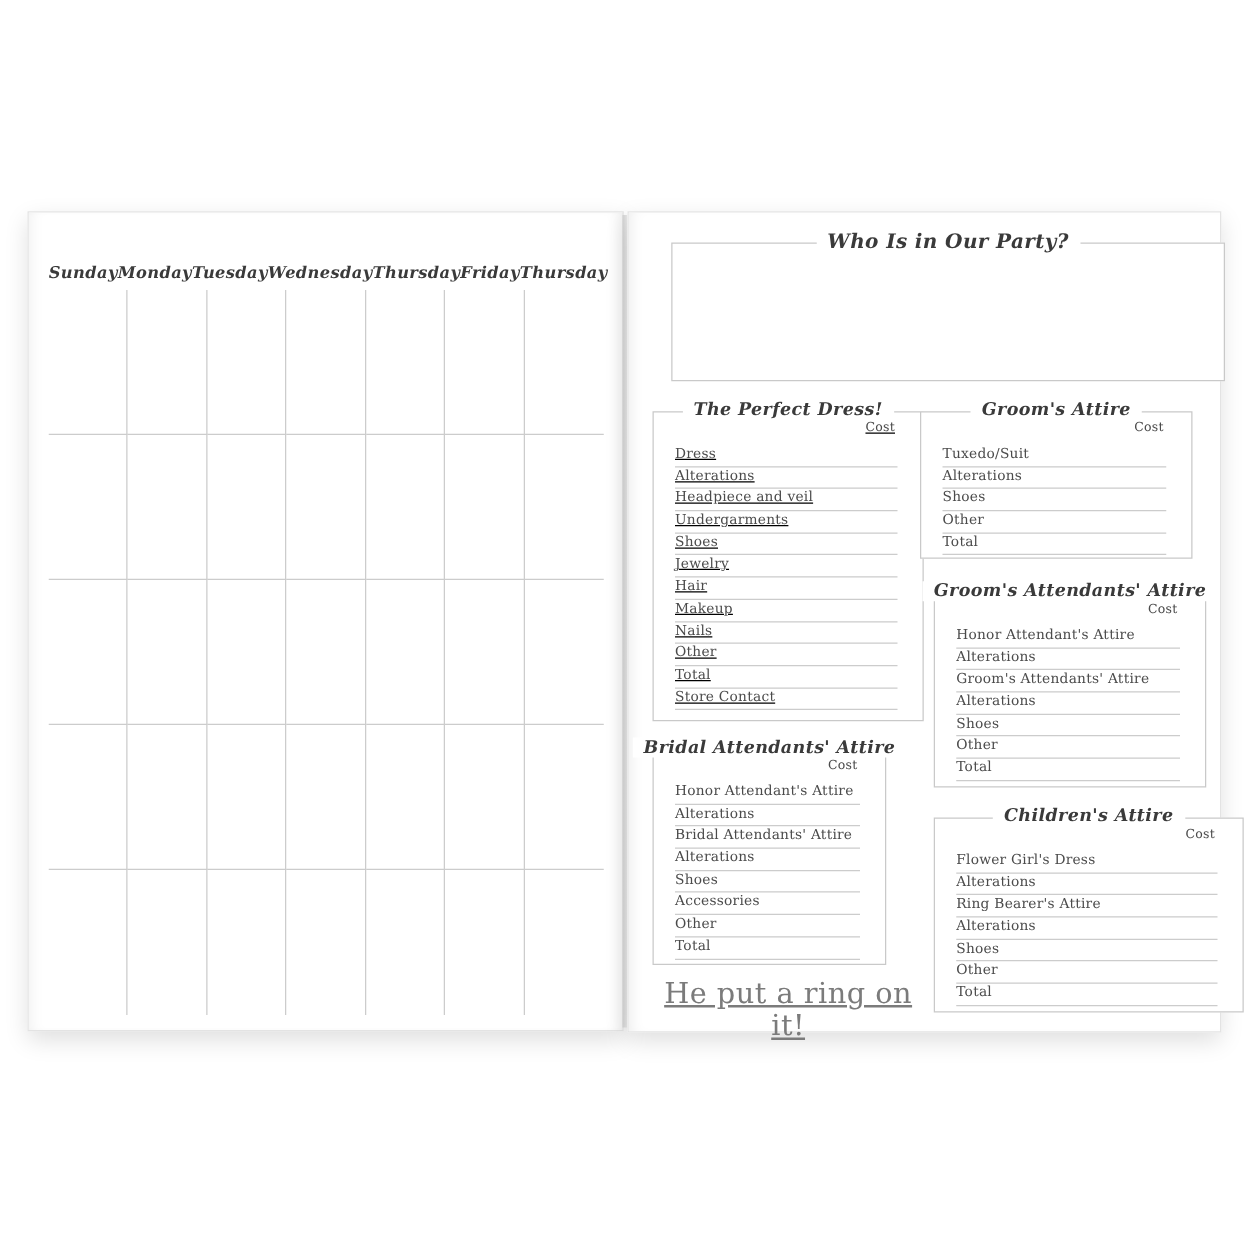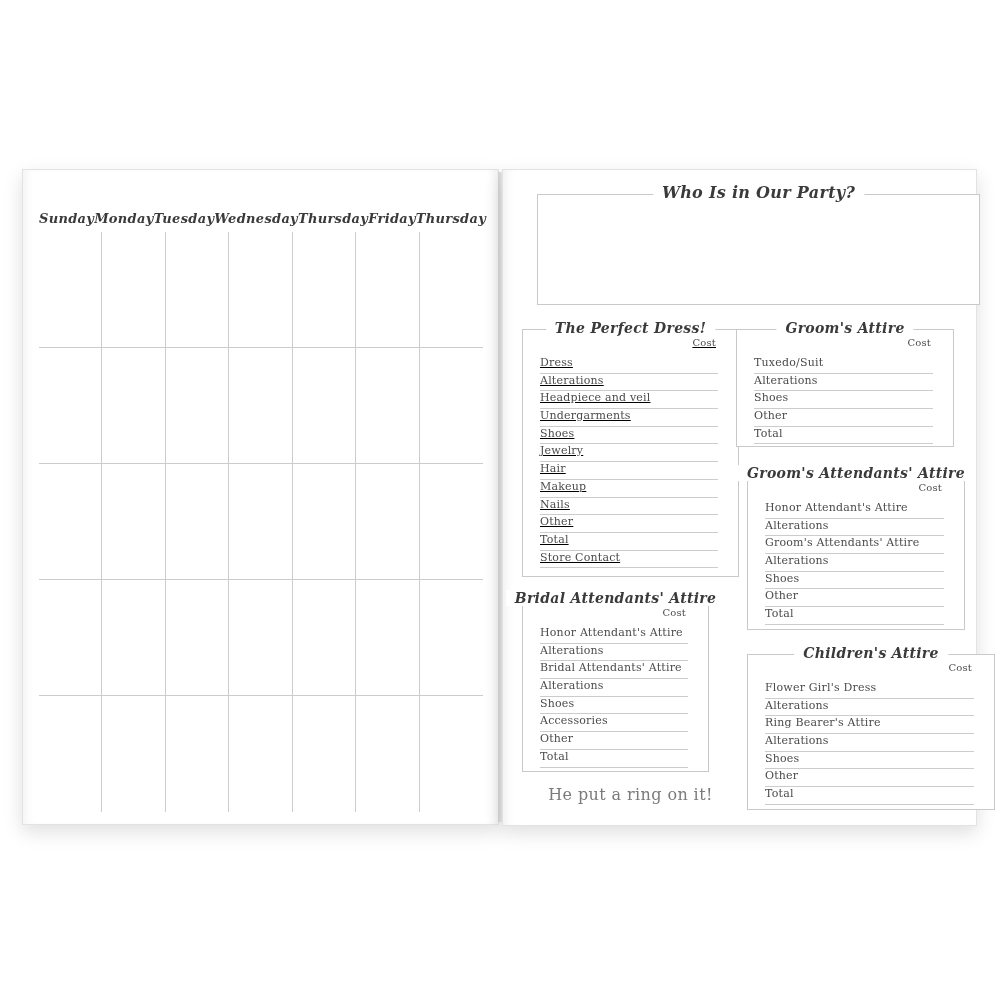--- a/index.html
+++ b/index.html
@@ -52,22 +52,22 @@
 
   .cost-head{text-align:right;font-size:10px;color:var(--item-text);
     padding:7px 22px 0 0;height:26px;letter-spacing:.2px;}
   .item-row{display:flex;align-items:flex-start;height:17.7px;
     margin:0 20px 0 17px;border-bottom:1px solid var(--line);}
   .item-label{font-size:11px;color:var(--item-text);line-height:13px;
     padding-bottom:2px;white-space:nowrap;letter-spacing:.2px;}
   .cost-line{flex:1;height:100%;}
 
   .footer-text{position:absolute;left:19px;top:612px;width:217px;
-    text-align:center;font-size:16px;color:var(--footer-text);
-    letter-spacing:.4px;line-height:26px;}
+    text-align:center;font-size:23px;color:var(--footer-text);
+    letter-spacing:.4px;line-height:26px;text-decoration:underline;}
 </style>
 </head>
 <body>
 
 <div class="stage">
 
   <div class="page left-page">
     <div class="day-row">
         <div class="day-name">Sunday</div>
         <div class="day-name">Monday</div>

